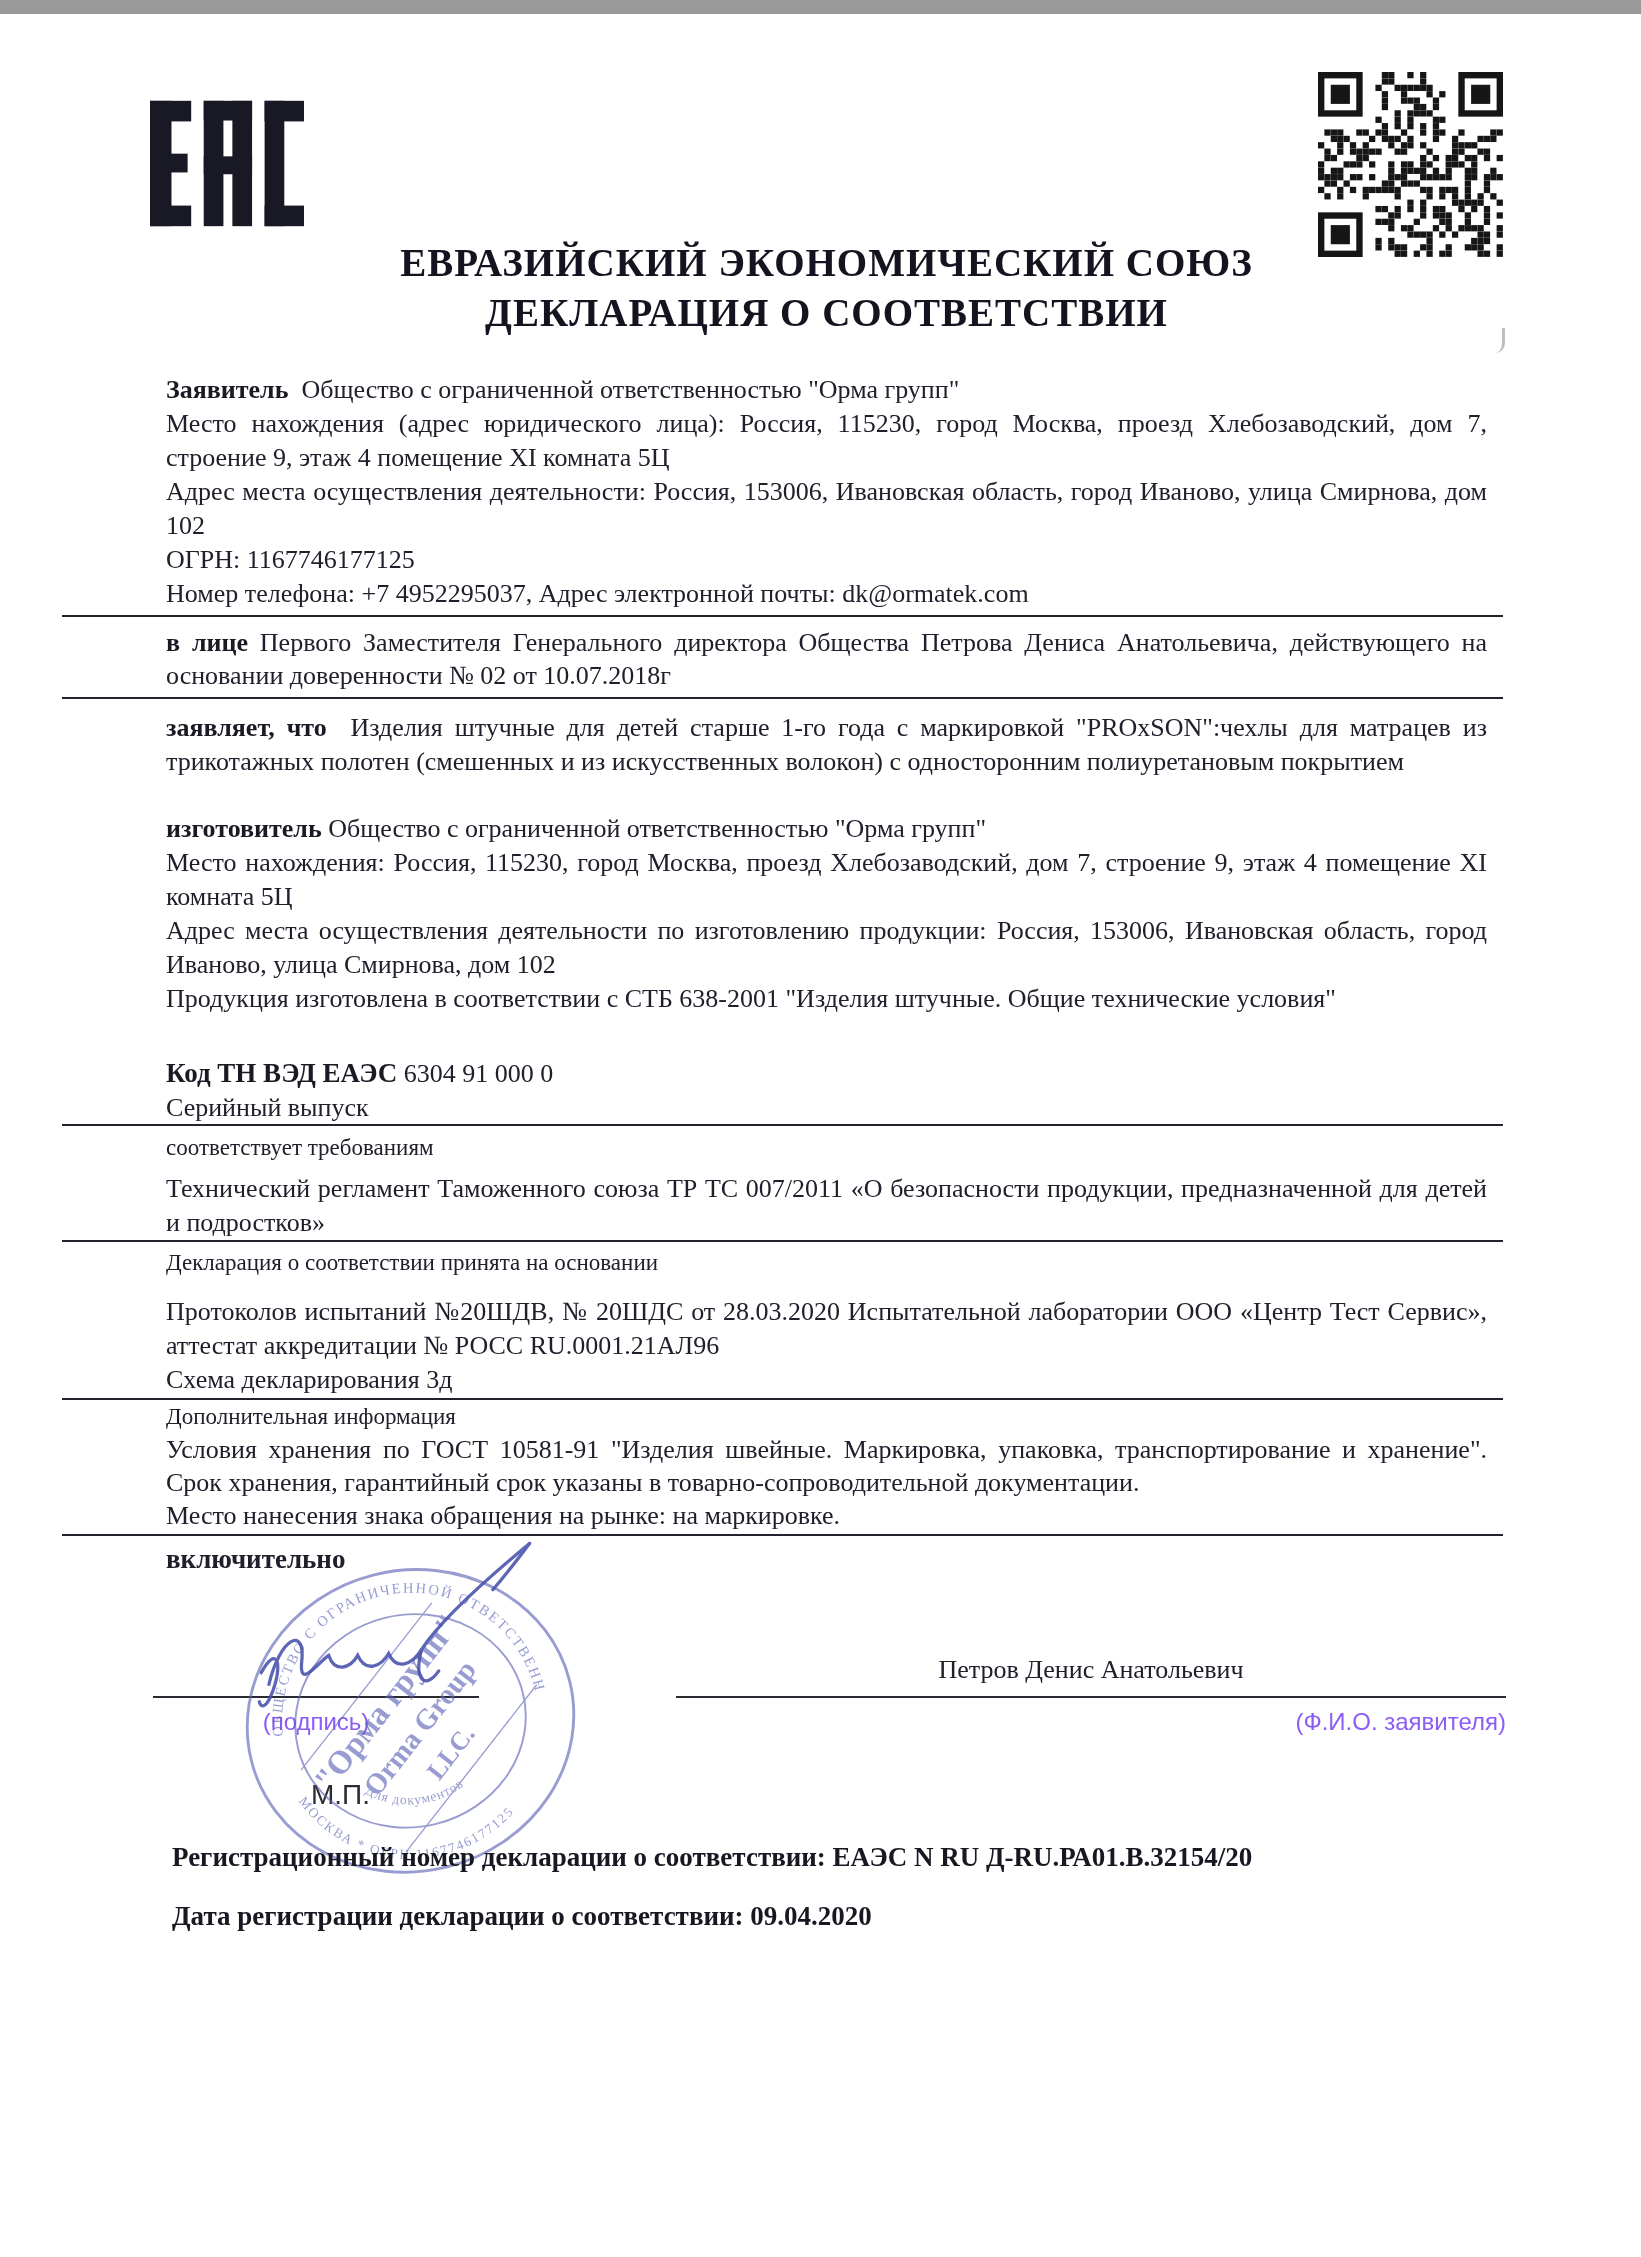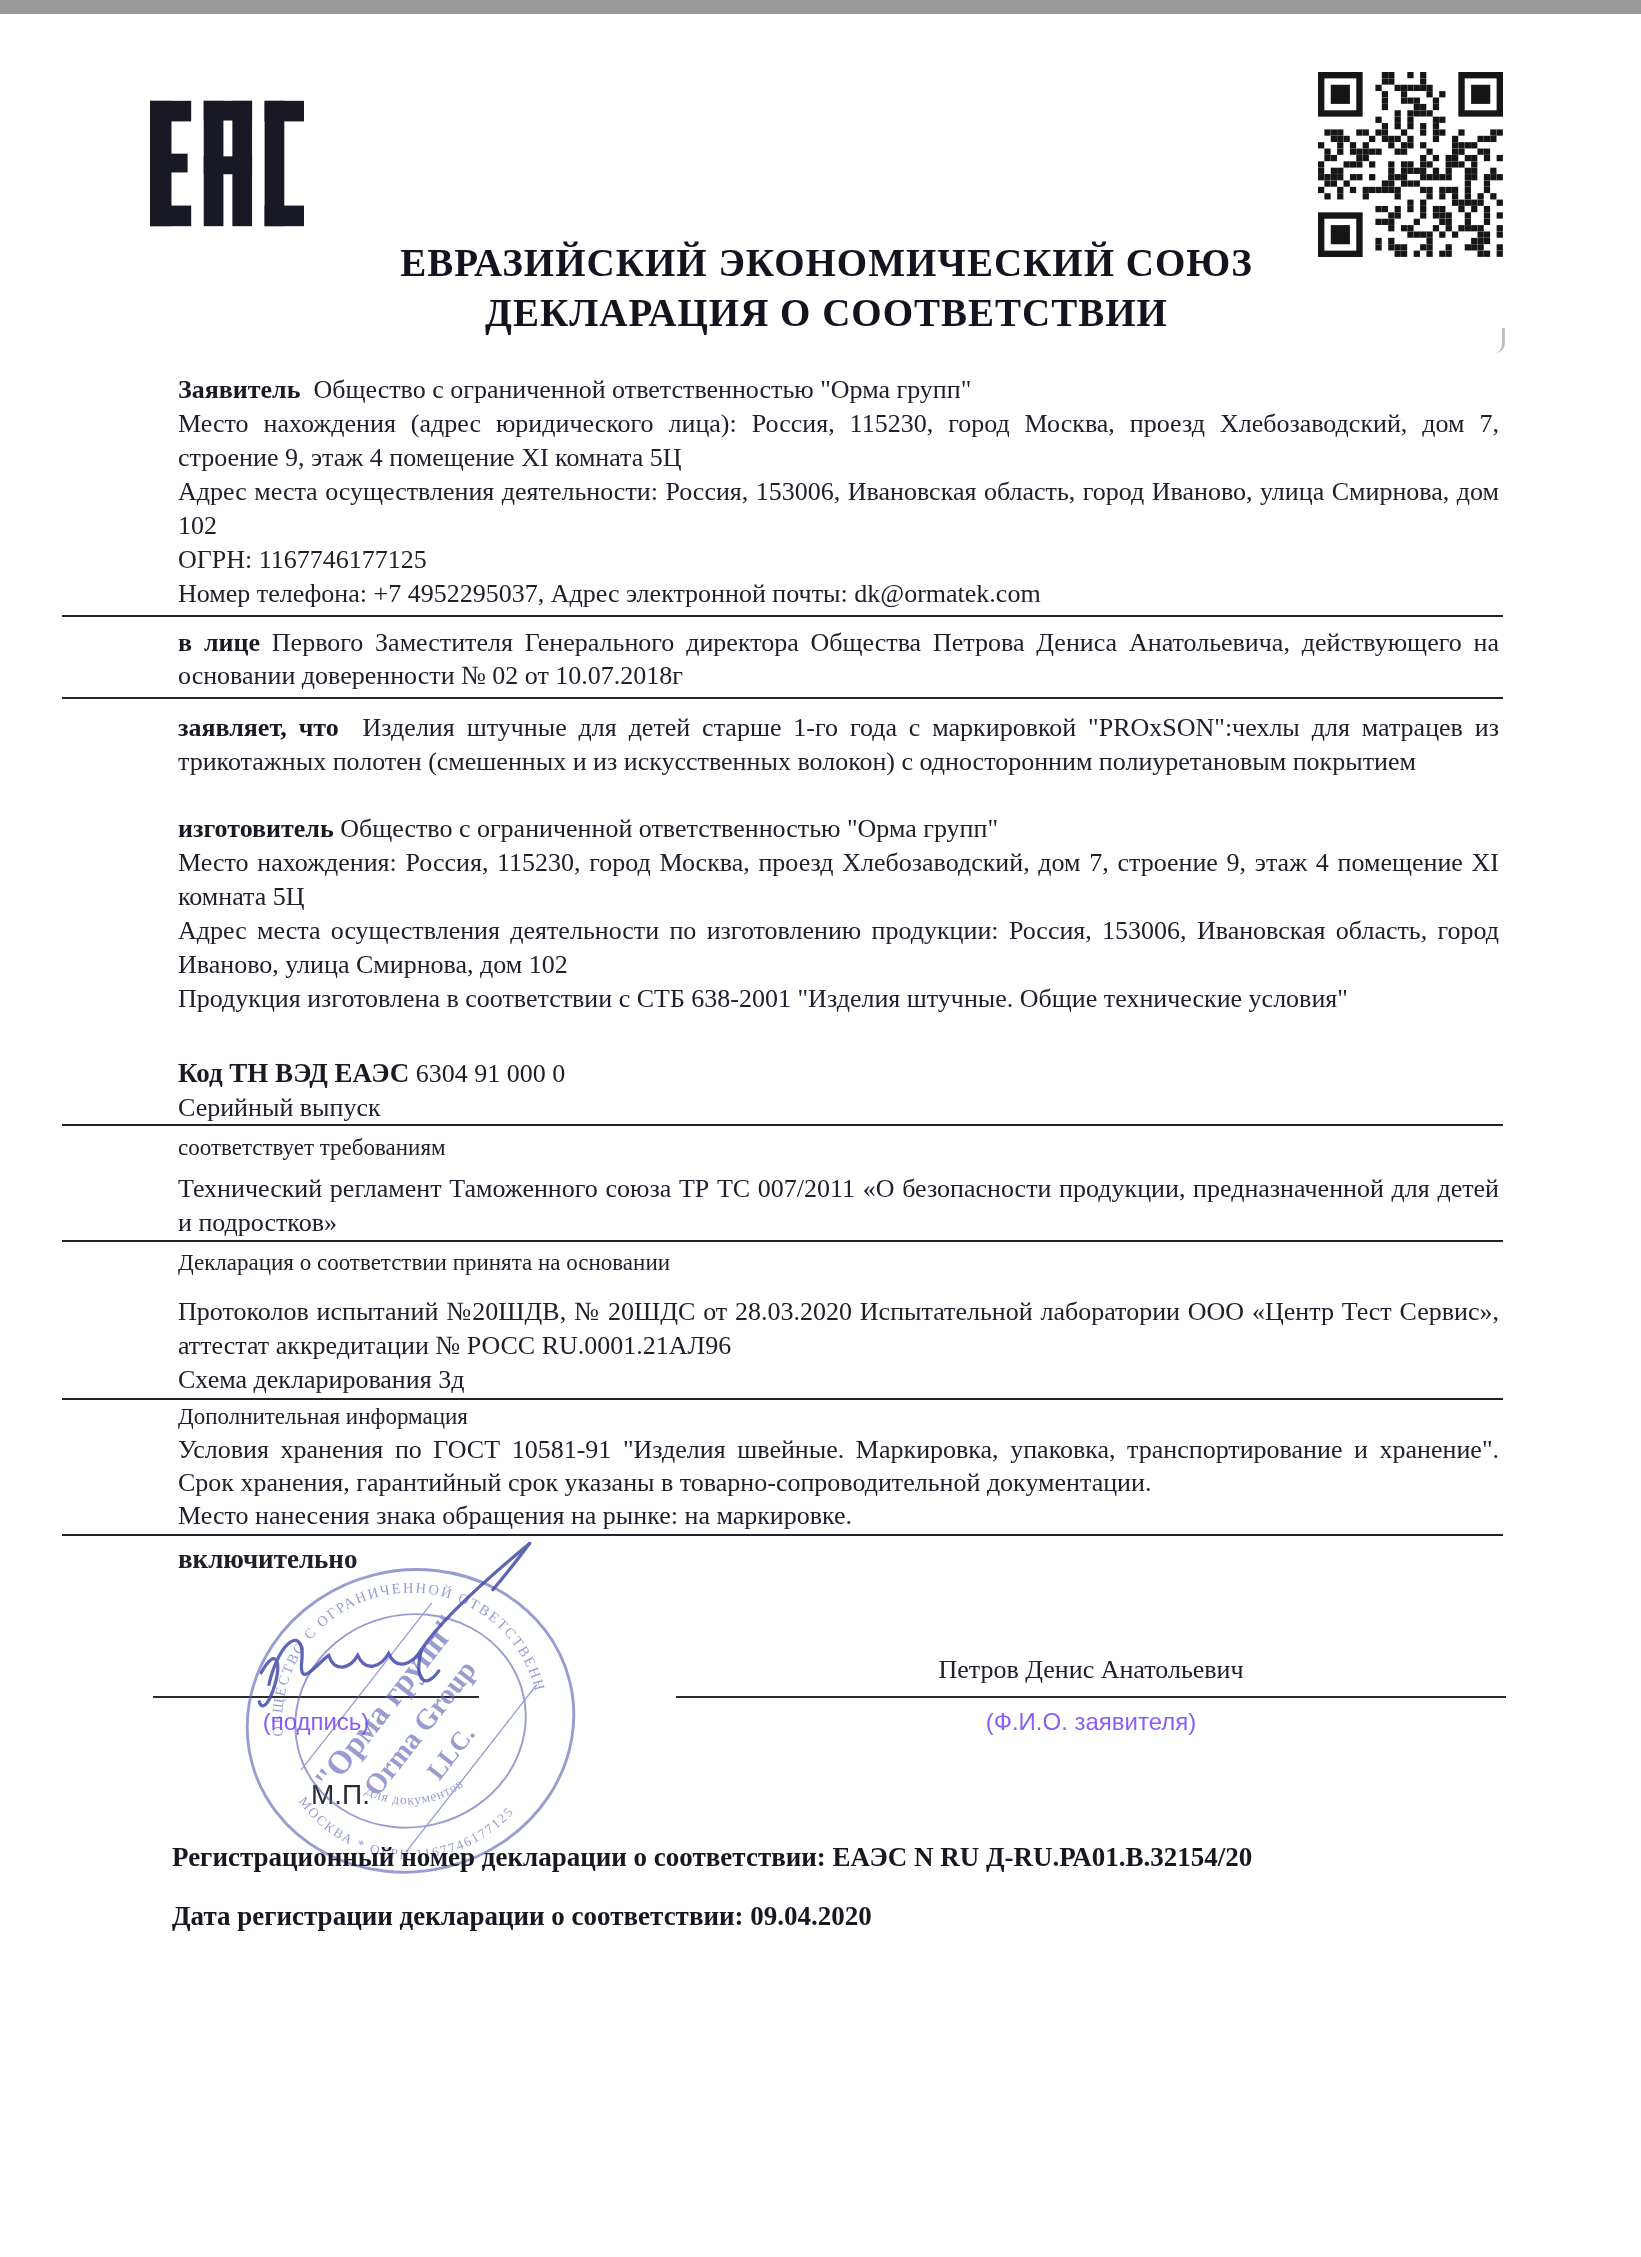--- a/index.html
+++ b/index.html
@@ -1,19 +1,19 @@
 <!DOCTYPE html>
 <html><head>
 <meta charset="utf-8">
 <style>
   html,body{margin:0;padding:0;background:#9a9a9a;}
   .page{position:relative;width:1641px;height:2257px;background:#fff;margin:14px auto;
         font-family:"Liberation Serif","DejaVu Serif",serif;color:#20202c;overflow:hidden;}
   .abs{position:absolute;}
-  .body-block{position:absolute;left:178px;width:1321px;font-size:26px;line-height:34px;text-align:justify;}
+  .body-block{position:absolute;left:166px;width:1321px;font-size:26px;line-height:34px;text-align:justify;}
   .body-block p{margin:0;}
   b{color:#1a1a24;}
   .rule{position:absolute;left:62px;width:1441px;border-top:2.9px solid #23232d;height:0;}
   .title{position:absolute;left:166px;width:1321px;text-align:center;font-weight:bold;
          font-size:39px;letter-spacing:1px;color:#141420;}
   .head{font-weight:normal;font-size:23px;}
   .sans{font-family:"Liberation Sans","DejaVu Sans",sans-serif;}
   .sigline{position:absolute;border-top:2.9px solid #2a2a33;height:0;}
   .caption{position:absolute;text-align:center;font-size:24px;color:#8b5cf6;}
   .validity{line-height:38px;font-size:27px;font-weight:bold;}
@@ -388,21 +388,21 @@
   <div class="body-block validity" style="top:1526px;">
     <p>включительно</p>
   </div>
 
   <div class="abs" style="left:676px;top:1641px;width:830px;text-align:center;font-size:26px;">Петров Денис Анатольевич</div>
 
   <div class="sigline" style="left:153px;top:1682px;width:326px;"></div>
   <div class="sigline" style="left:676px;top:1682px;width:830px;"></div>
 
   <div class="caption sans" style="left:153px;top:1694px;width:326px;">(подпись)</div>
-  <div class="caption sans" style="left:676px;top:1694px;width:830px;">(Ф.И.О. заявителя)</div>
+  <div class="caption sans" style="left:676px;top:1694px;width:830px;text-align:right;">(Ф.И.О. заявителя)</div>
 
   <div class="abs sans" style="left:311px;top:1765px;font-size:28px;color:#2b2b33;">М.П.</div>
 
   <svg class="abs" style="left:232px;top:1535px;" width="357" height="338" viewBox="0 0 370 350">
     <g opacity="0.62" transform="rotate(-14 185 178)">
       <ellipse cx="185" cy="178" rx="170" ry="156" fill="none" stroke="#5a61b5" stroke-width="3"></ellipse>
       <ellipse cx="185" cy="178" rx="120" ry="110" fill="none" stroke="#5a61b5" stroke-width="2"></ellipse>
       <defs>
         <path id="arcTop" d="M 52,178 A 133,133 0 0 1 318,178"></path>
         <path id="arcBot" d="M 42,178 A 143,143 0 0 0 328,178"></path>

